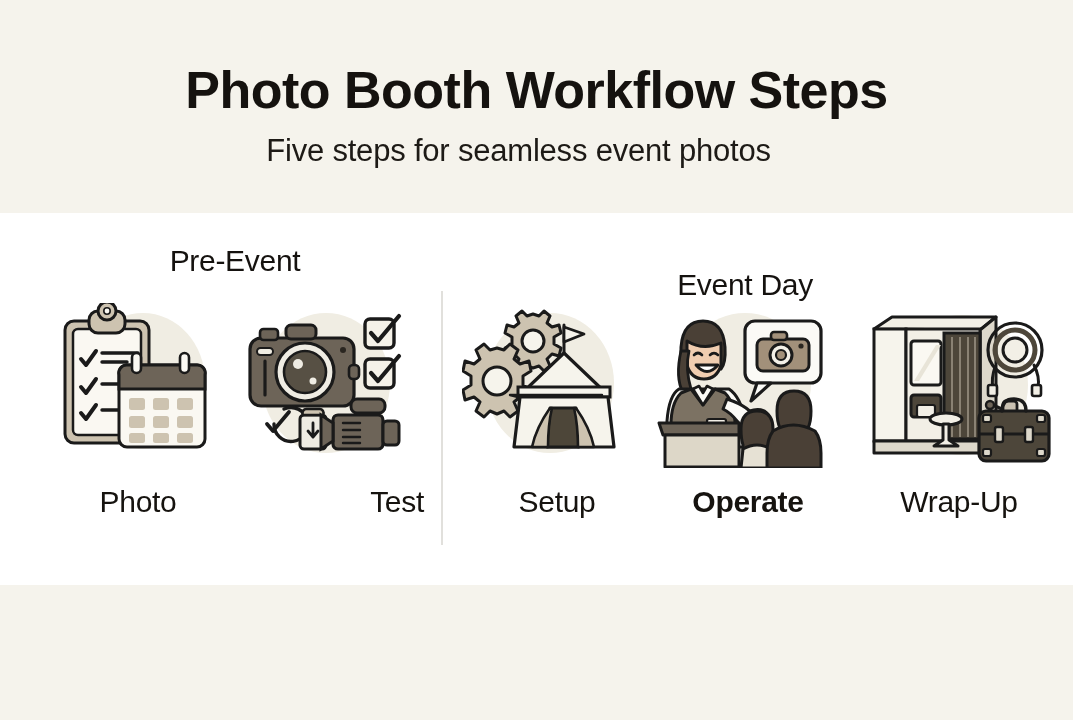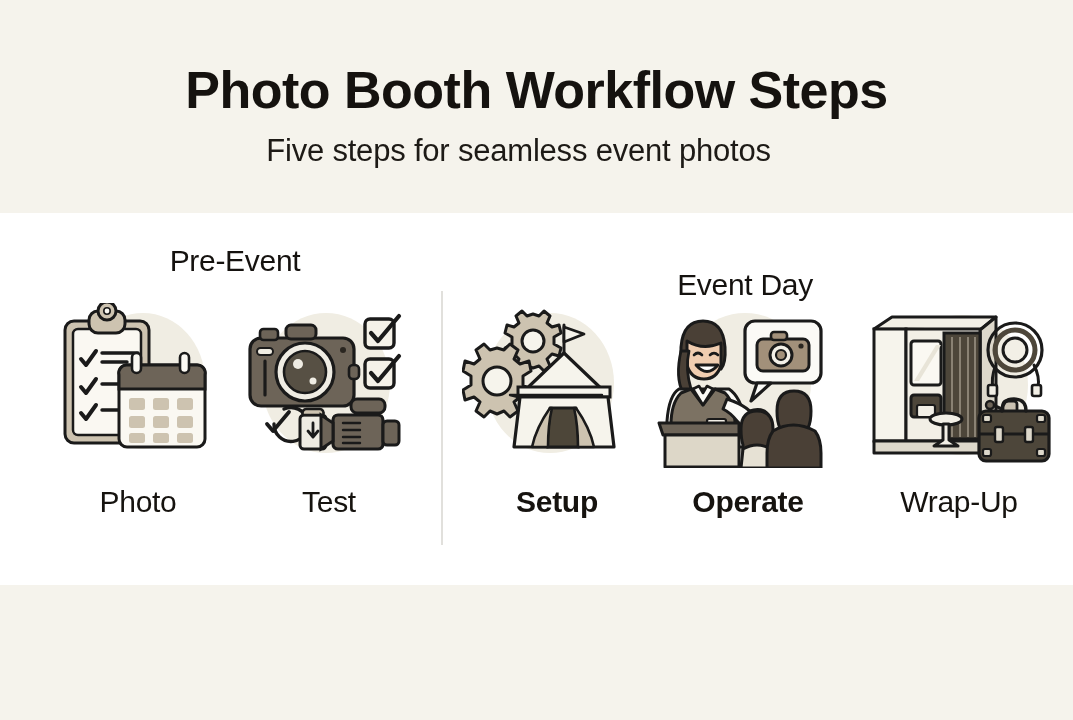--- a/index.html
+++ b/index.html
@@ -29,22 +29,22 @@
                 color: #15120f; text-align: center; letter-spacing: -0.3px; }
   .group-head.pre  { top: 31px; left: 85px; width: 300px; }
   .group-head.day  { top: 31px; left: 595px; width: 300px; margin-top: 24px; }
 
   .divider { position: absolute; top: 78px; left: 441px; width: 2px; height: 254px;
              background: #e1e0dc; }
 
   
   .step { position: absolute; top: 90px; width: 190px; text-align: center; }
   .step.s0 { left: 43px; }
-  .step.s1 { left: 234px; }
-  .step.s2 { left: 462px; font-weight: bold; }
+  .step.s1 { left: 234px; text-align: right; }
+  .step.s2 { left: 462px; }
   .step.s3 { left: 653px; font-weight: bold; }
   .step.s4 { left: 864px; }
 
   .icon-wrap { position: relative; width: 190px; height: 165px; }
   .icon-wrap svg { position: absolute; top: 0; left: 0; width: 190px; height: 165px; }
 
   .step-label { margin-top: 17px; font-size: 30px; color: #16130f;
                 letter-spacing: -0.3px; }
 
   

